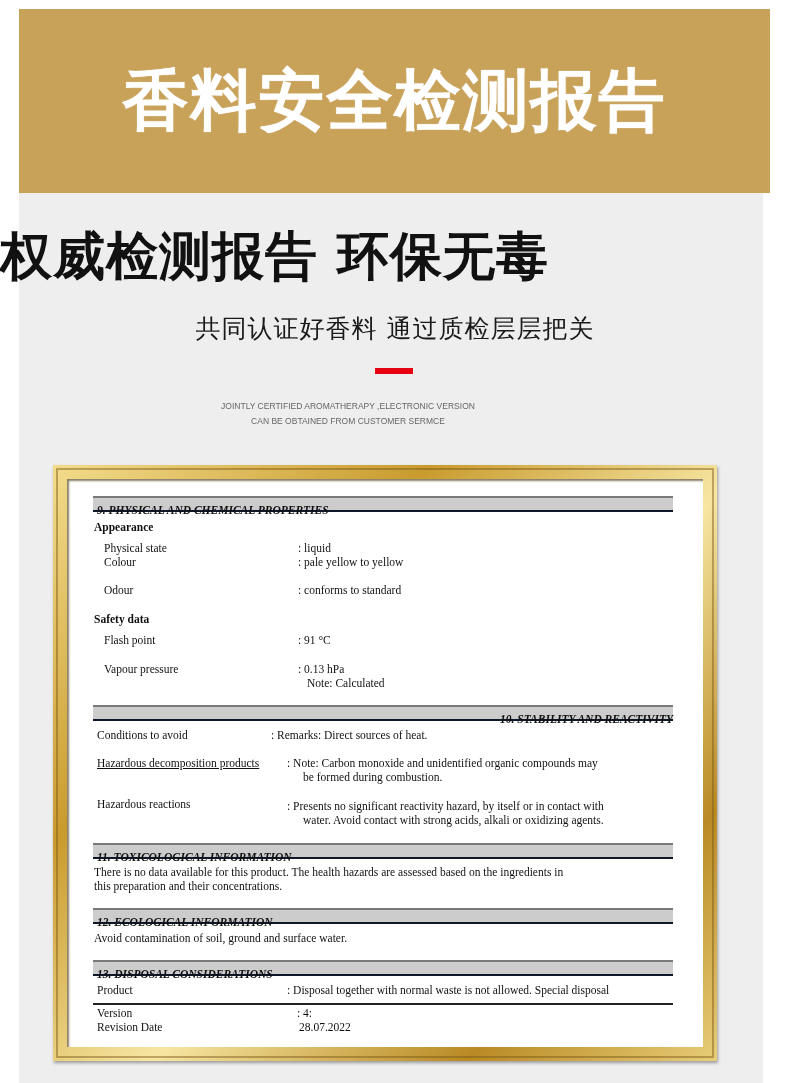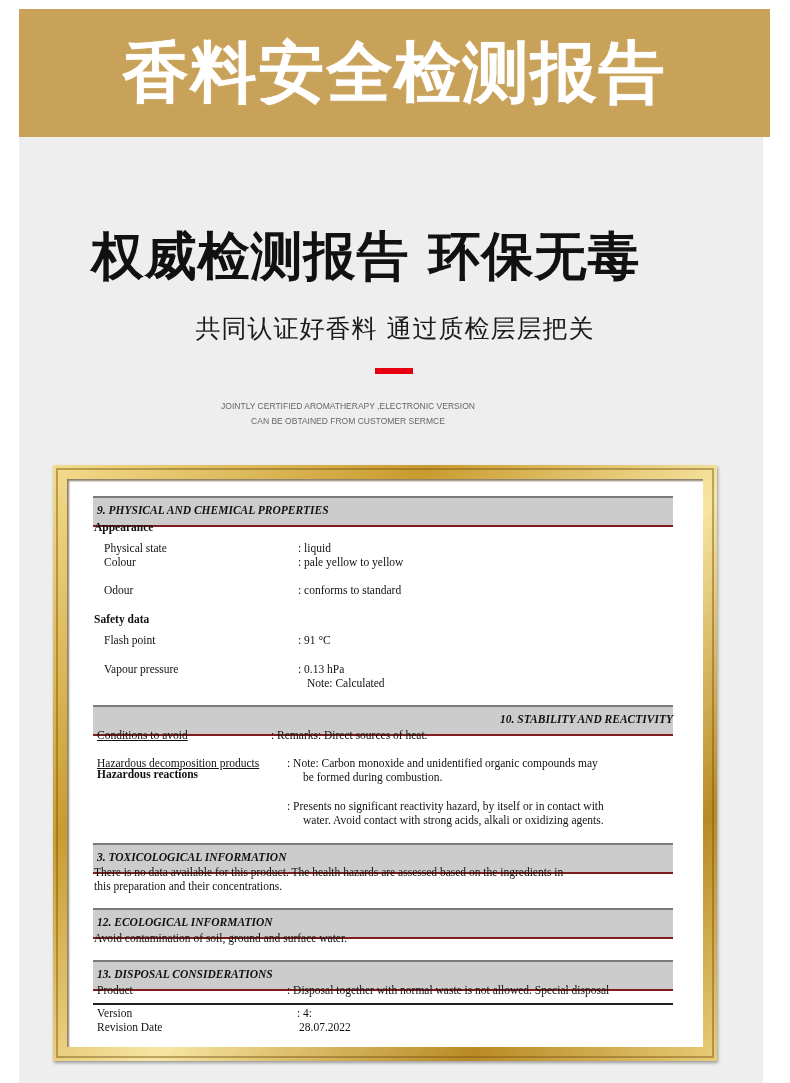--- a/index.html
+++ b/index.html
@@ -4,31 +4,31 @@
 <style>
   * { margin: 0; padding: 0; box-sizing: border-box; }
   html, body { width: 790px; height: 1083px; background: #ffffff; overflow: hidden; }
   body { position: relative; font-family: "DejaVu Sans", sans-serif; }
 
   .page-bg {
     position: absolute; left: 19px; top: 9px; width: 744px; height: 1074px;
     background: #eeeeee;
   }
   .banner {
-    position: absolute; left: 19px; top: 9px; width: 751px; height: 128px;
+    position: absolute; left: 19px; top: 9px; width: 751px; height: 184px;
     background: #c9a25a;
     display: flex; align-items: center; justify-content: center;
   }
   .banner-title {
     color: #ffffff; font-size: 66px; font-weight: bold; letter-spacing: 2px;
     font-family: "DejaVu Sans", sans-serif;
     text-shadow: 0 0 1px #fff;
   }
   .headline {
-    position: absolute; left: 0; top: 222px; width: 732px; text-align: center;
+    position: absolute; left: 0; top: 222px; width: 732px; text-align: left;
     font-size: 52px; font-weight: bold; color: #111111; letter-spacing: 1px;
   }
   .subheadline {
     position: absolute; left: 0; top: 312px; width: 790px; text-align: center;
     font-size: 25px; color: #1a1a1a; letter-spacing: 1px;
   }
   .red-divider {
     position: absolute; left: 375px; top: 368px; width: 38px; height: 6px; background: #e60012;
   }
   .tagline {
@@ -52,22 +52,22 @@
     position: absolute; left: 14px; top: 14px; right: 14px; bottom: 14px;
     background: #ffffff;
     box-shadow: inset 2px 2px 2px rgba(60,40,0,0.6);
   }
 
   .doc {
     position: absolute; left: 93px; top: 0; width: 580px;
     font-family: "Liberation Serif", serif; color: #111111; font-size: 11.5px;
   }
   .sec-head {
-    position: absolute; left: 0; width: 580px; height: 31px;
-    background: #cccccc; border-top: 2px solid #7a7a7a; border-bottom: 2px solid #7f1d1d;
+    position: absolute; left: 0; width: 580px; height: 16px;
+    background: #cccccc; border-top: 2px solid #7a7a7a; border-bottom: 2px solid #0f172a;
     font-weight: bold; font-style: italic; font-size: 11.5px;
     padding: 6px 0 0 4px; line-height: 12px;
   }
   .txt { position: absolute; white-space: nowrap; line-height: 14px; }
   .bold { font-weight: bold; }
   .rule { position: absolute; left: 0; width: 580px; height: 2px; background: #222222; }
 </style>
 </head>
 <body>
 
@@ -98,30 +98,30 @@
   <div class="txt" style="left:11px; top:583px;">Odour</div>
   <div class="txt" style="left:205px; top:583px;">: conforms to standard</div>
   <div class="txt bold" style="left:1px; top:612px;">Safety data</div>
   <div class="txt" style="left:11px; top:633px;">Flash point</div>
   <div class="txt" style="left:205px; top:633px;">:   91 °C</div>
   <div class="txt" style="left:11px; top:662px;">Vapour pressure</div>
   <div class="txt" style="left:205px; top:662px;">:   0.13 hPa</div>
   <div class="txt" style="left:214px; top:676px;text-align:right;">Note: Calculated</div>
 
   <div class="sec-head" style="top:705px;text-align:right;">10. STABILITY AND REACTIVITY</div>
-  <div class="txt" style="left:4px; top:728px;text-decoration:underline;">Conditions to avoid</div>
+  <div class="txt" style="left:4px; top:728px;">Conditions to avoid</div>
   <div class="txt" style="left:178px; top:728px;">:  Remarks: Direct sources of heat.</div>
   <div class="txt" style="left:4px; top:756px;text-decoration:underline;">Hazardous decomposition products</div>
   <div class="txt" style="left:194px; top:756px;">:  Note: Carbon monoxide and unidentified organic compounds may</div>
   <div class="txt" style="left:210px; top:770px;">be formed during combustion.</div>
-  <div class="txt" style="left:4px; top:767px;font-weight:bold;">Hazardous reactions</div>
+  <div class="txt" style="left:4px; top:797px;">Hazardous reactions</div>
   <div class="txt" style="left:194px; top:799px;">:  Presents no significant reactivity hazard, by itself or in contact with</div>
   <div class="txt" style="left:210px; top:813px;">water. Avoid contact with strong acids, alkali or oxidizing agents.</div>
 
-  <div class="sec-head" style="top:843px;">3. TOXICOLOGICAL INFORMATION</div>
+  <div class="sec-head" style="top:843px;">11. TOXICOLOGICAL INFORMATION</div>
   <div class="txt" style="left:1px; top:865px;">There is no data available for this product. The health hazards are assessed based on the ingredients in</div>
   <div class="txt" style="left:1px; top:879px;">this preparation and their concentrations.</div>
 
   <div class="sec-head" style="top:908px;">12. ECOLOGICAL INFORMATION</div>
   <div class="txt" style="left:1px; top:931px;">Avoid contamination of soil, ground and surface water.</div>
 
   <div class="sec-head" style="top:960px;">13. DISPOSAL CONSIDERATIONS</div>
   <div class="txt" style="left:4px; top:983px;">Product</div>
   <div class="txt" style="left:194px; top:983px;">:   Disposal together with normal waste is not allowed. Special disposal</div>
   <div class="rule" style="top:1003px;"></div>

